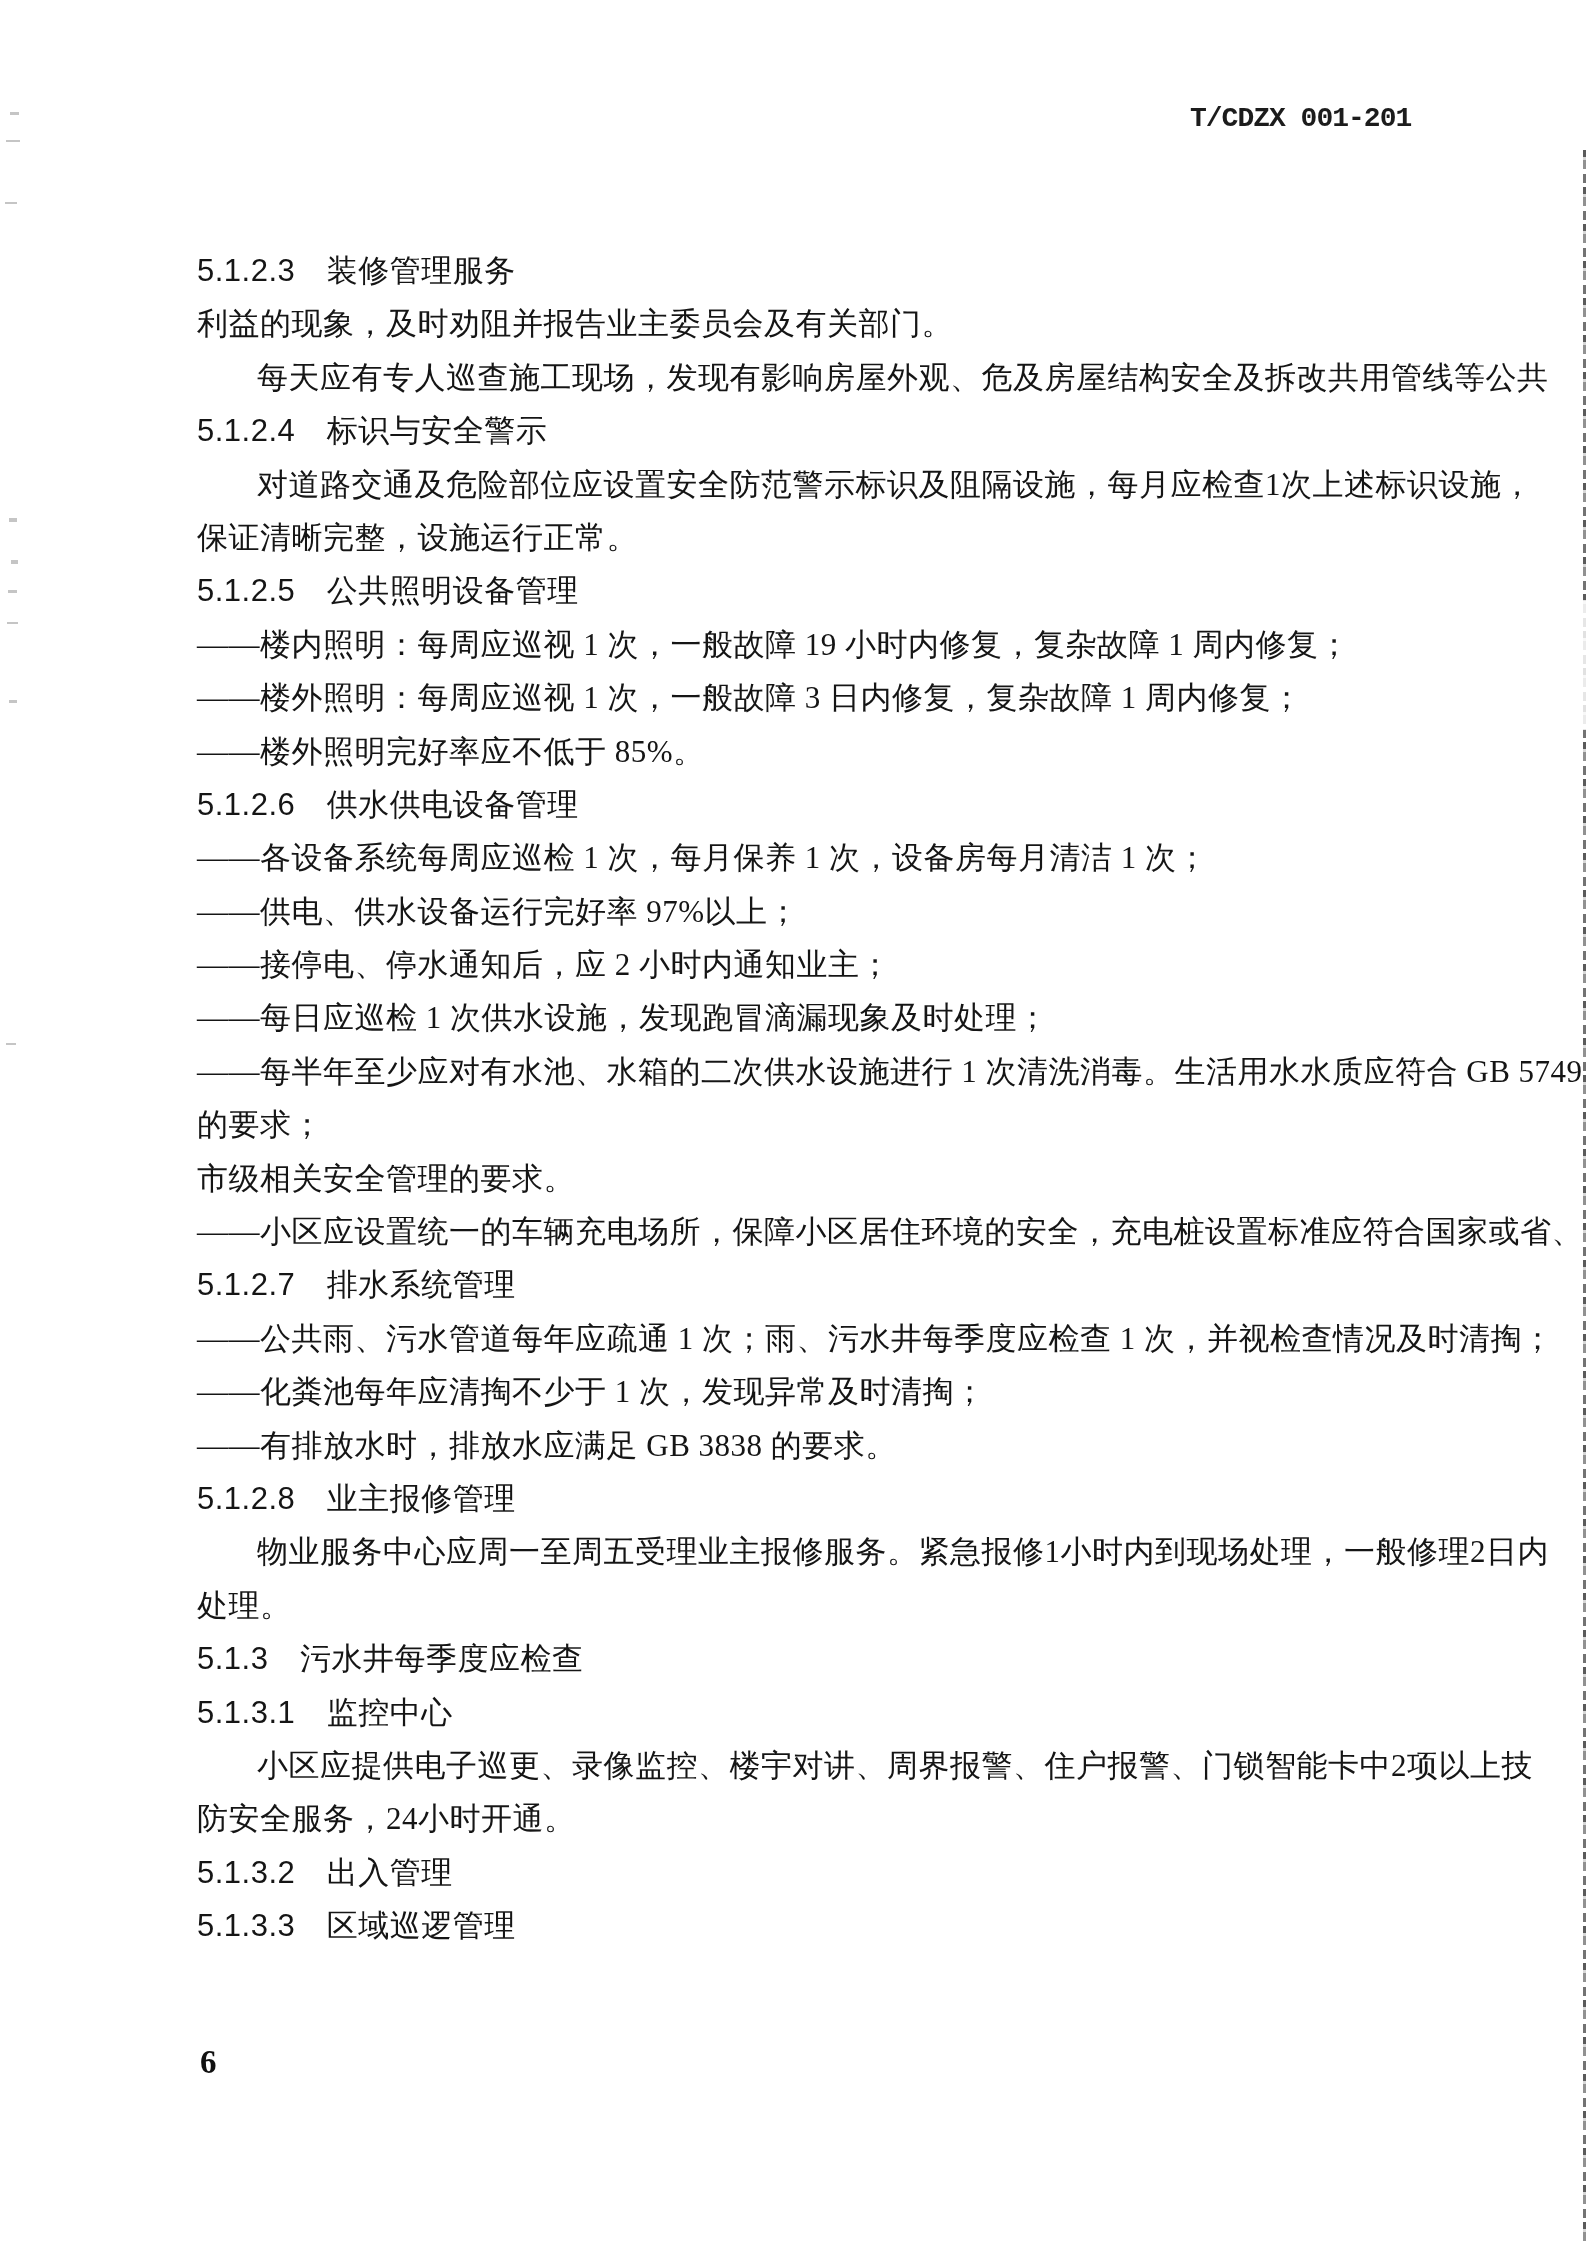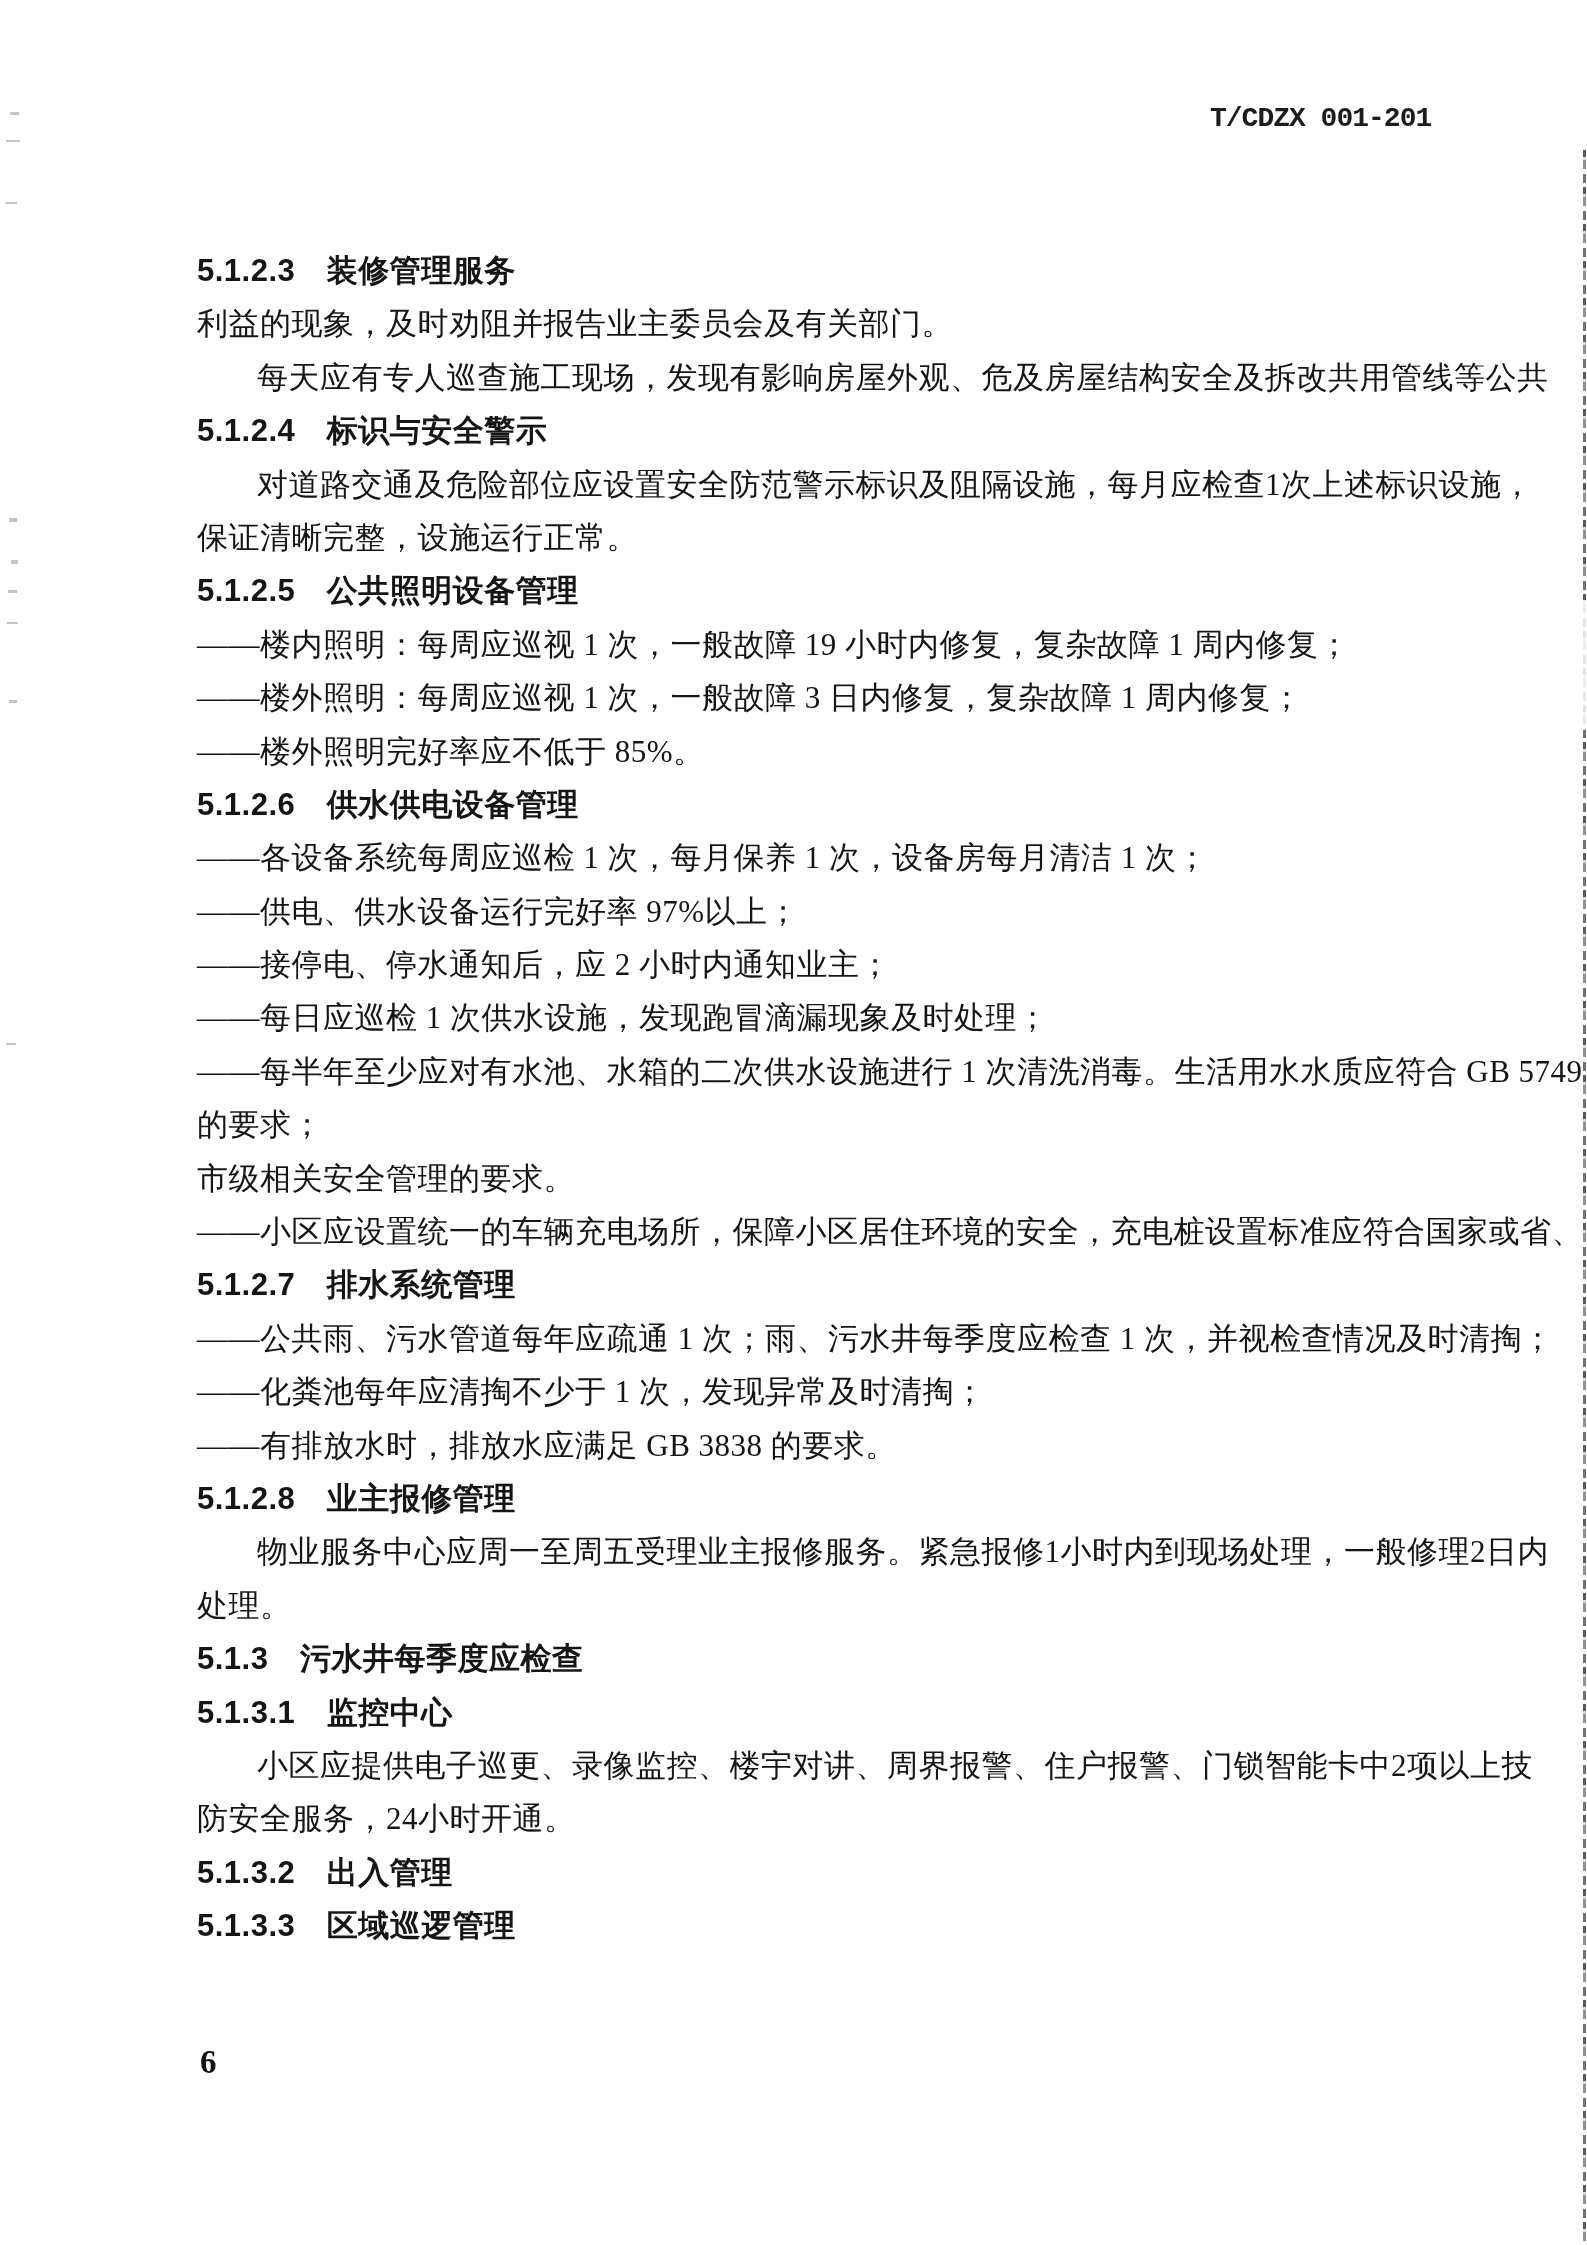--- a/index.html
+++ b/index.html
@@ -19,21 +19,20 @@
     position: absolute;
     top: 103px;
     left: 1190px;
     width: 260px;
     font-family: "Liberation Mono", "DejaVu Sans Mono", monospace;
     font-size: 28px;
     font-weight: 700;
     letter-spacing: -1px;
     color: #1c1c1c;
     white-space: nowrap;
-    margin-left: 20px;
   }
 
   
   .doc-body {
     position: absolute;
     top: 244px;
     left: 197px;
     width: 1278px;
   }
 
@@ -42,21 +41,21 @@
     line-height: 53.4px;
     font-size: 31px;
     color: #151515;
     white-space: nowrap;
     letter-spacing: 0.5px;
   }
 
   
   .heading {
     font-family: "Liberation Sans", sans-serif;
-    font-weight: 700;
+    font-weight: 400;
     letter-spacing: 0.5px;
   }
 
   
   .para-first { padding-left: 60px; }
 
   
   .para-cont, .dash { padding-left: 0; }
 
   

